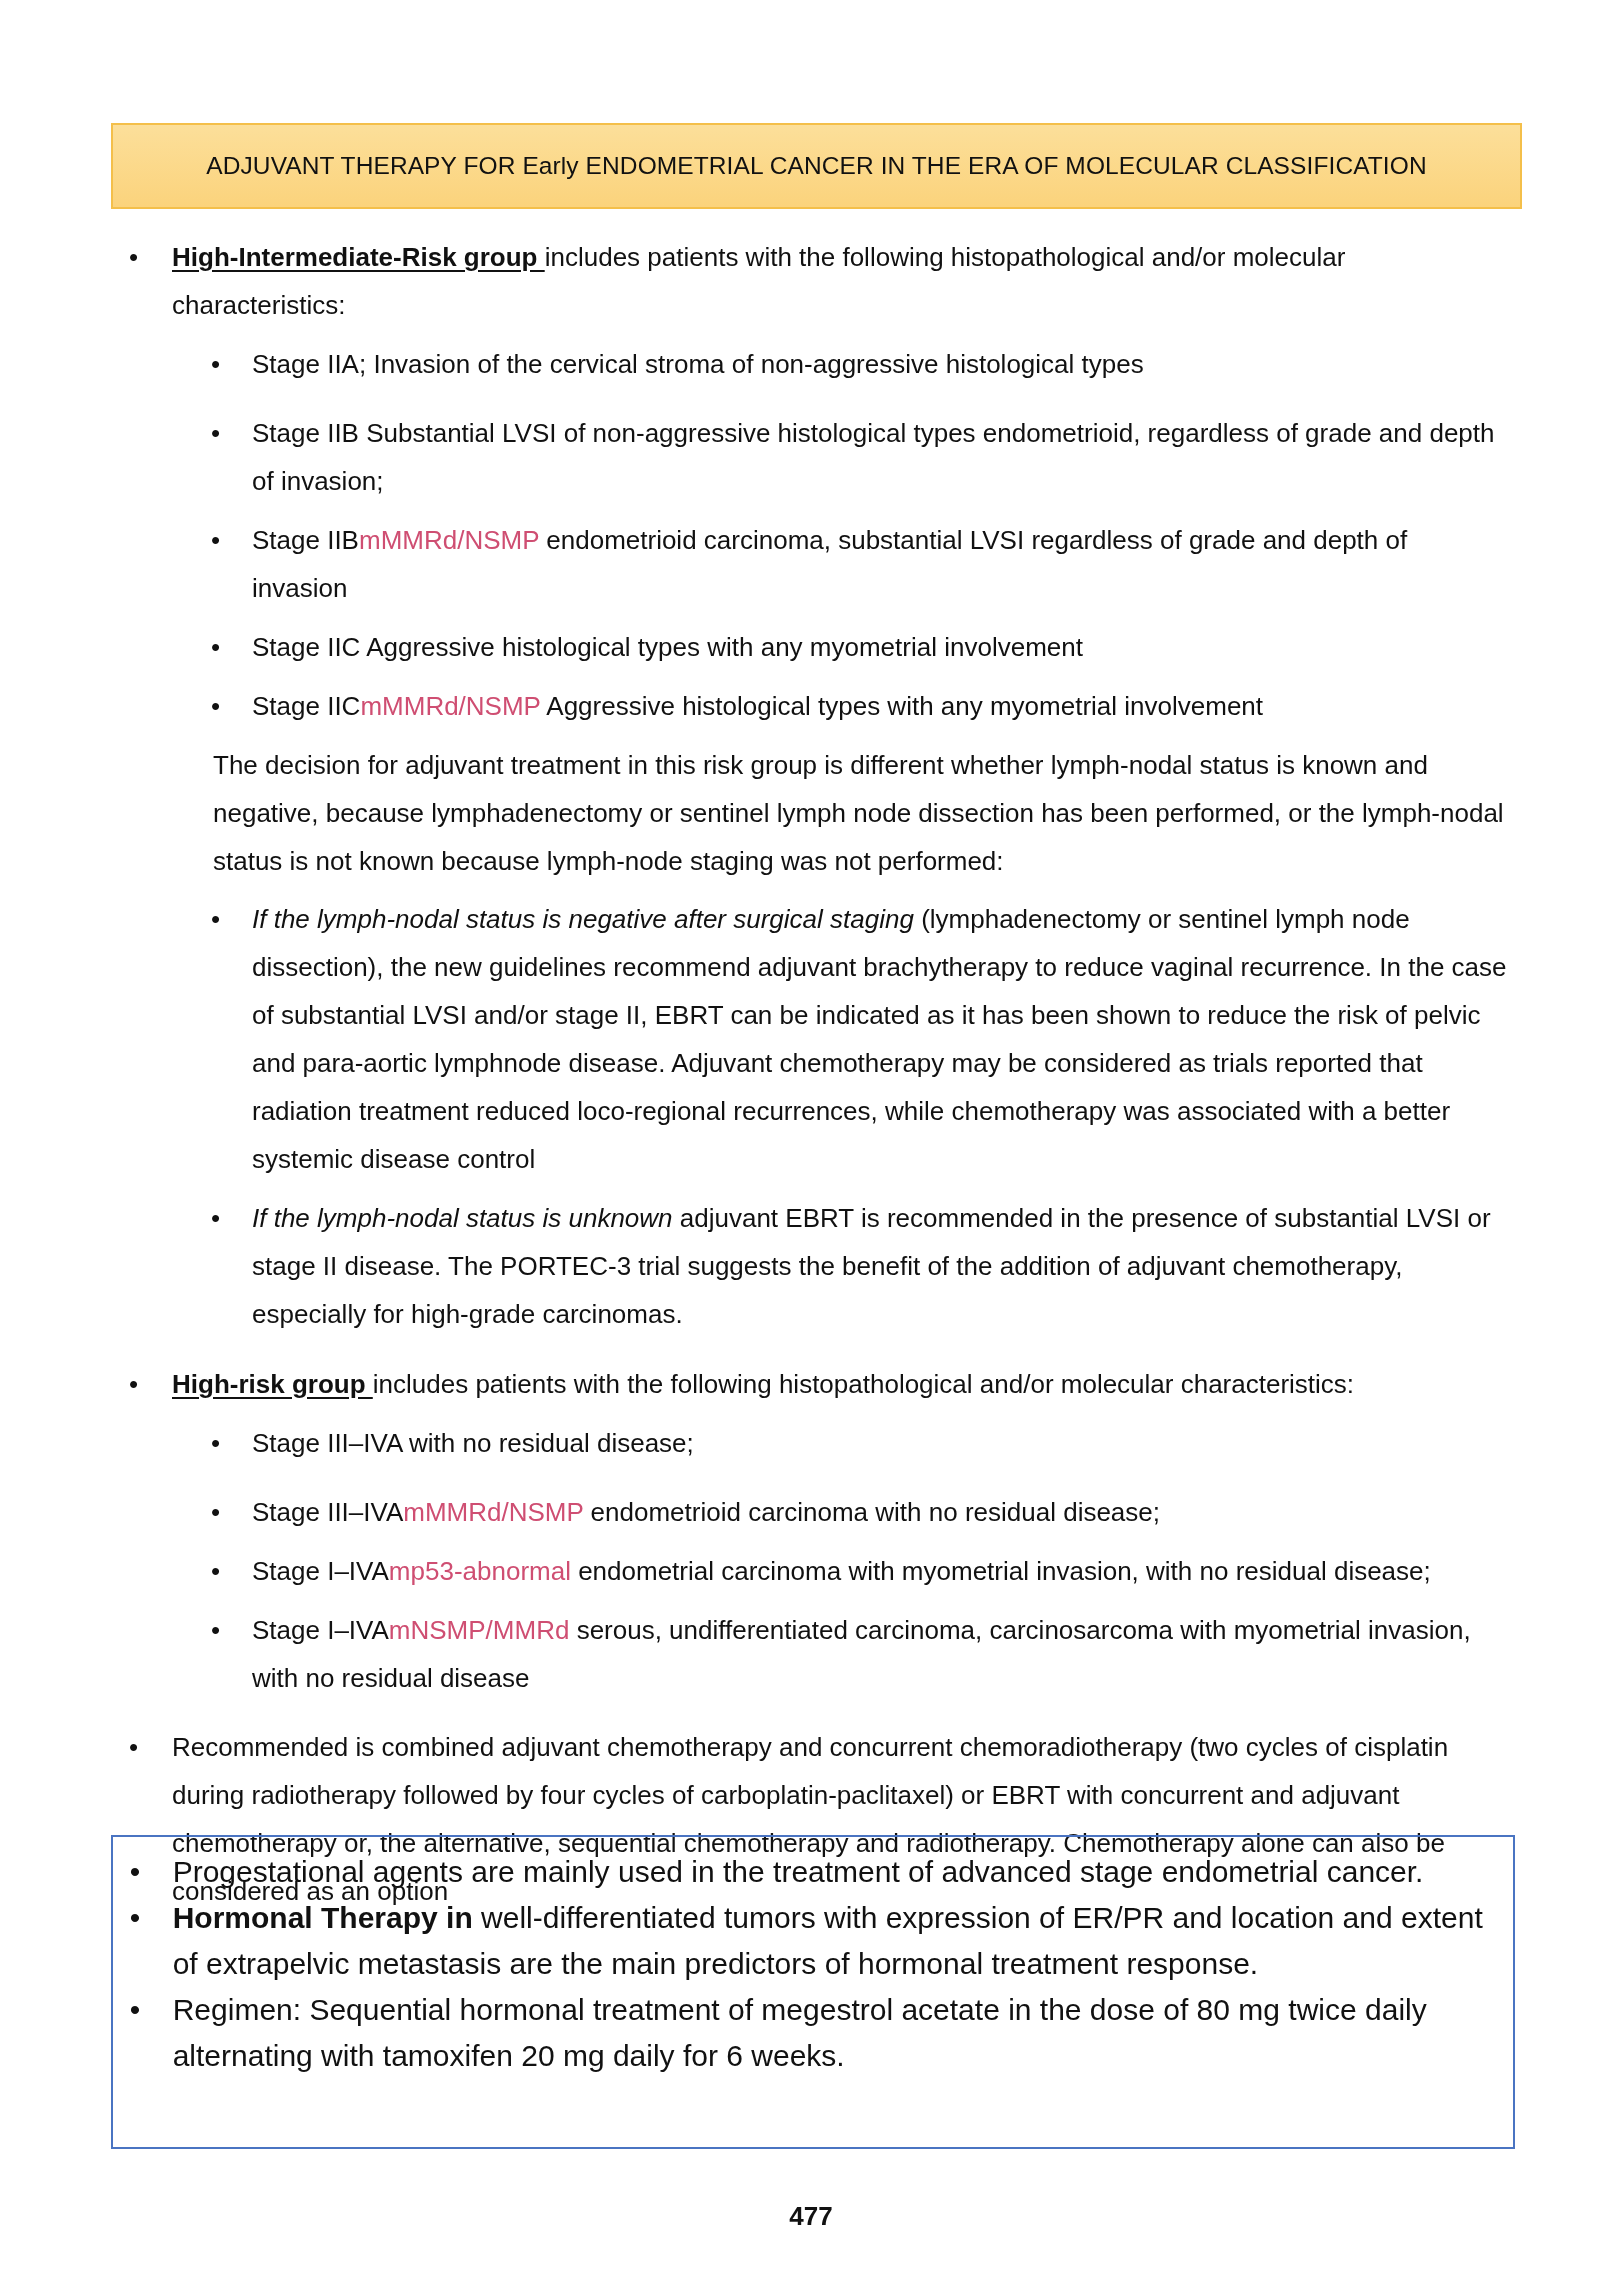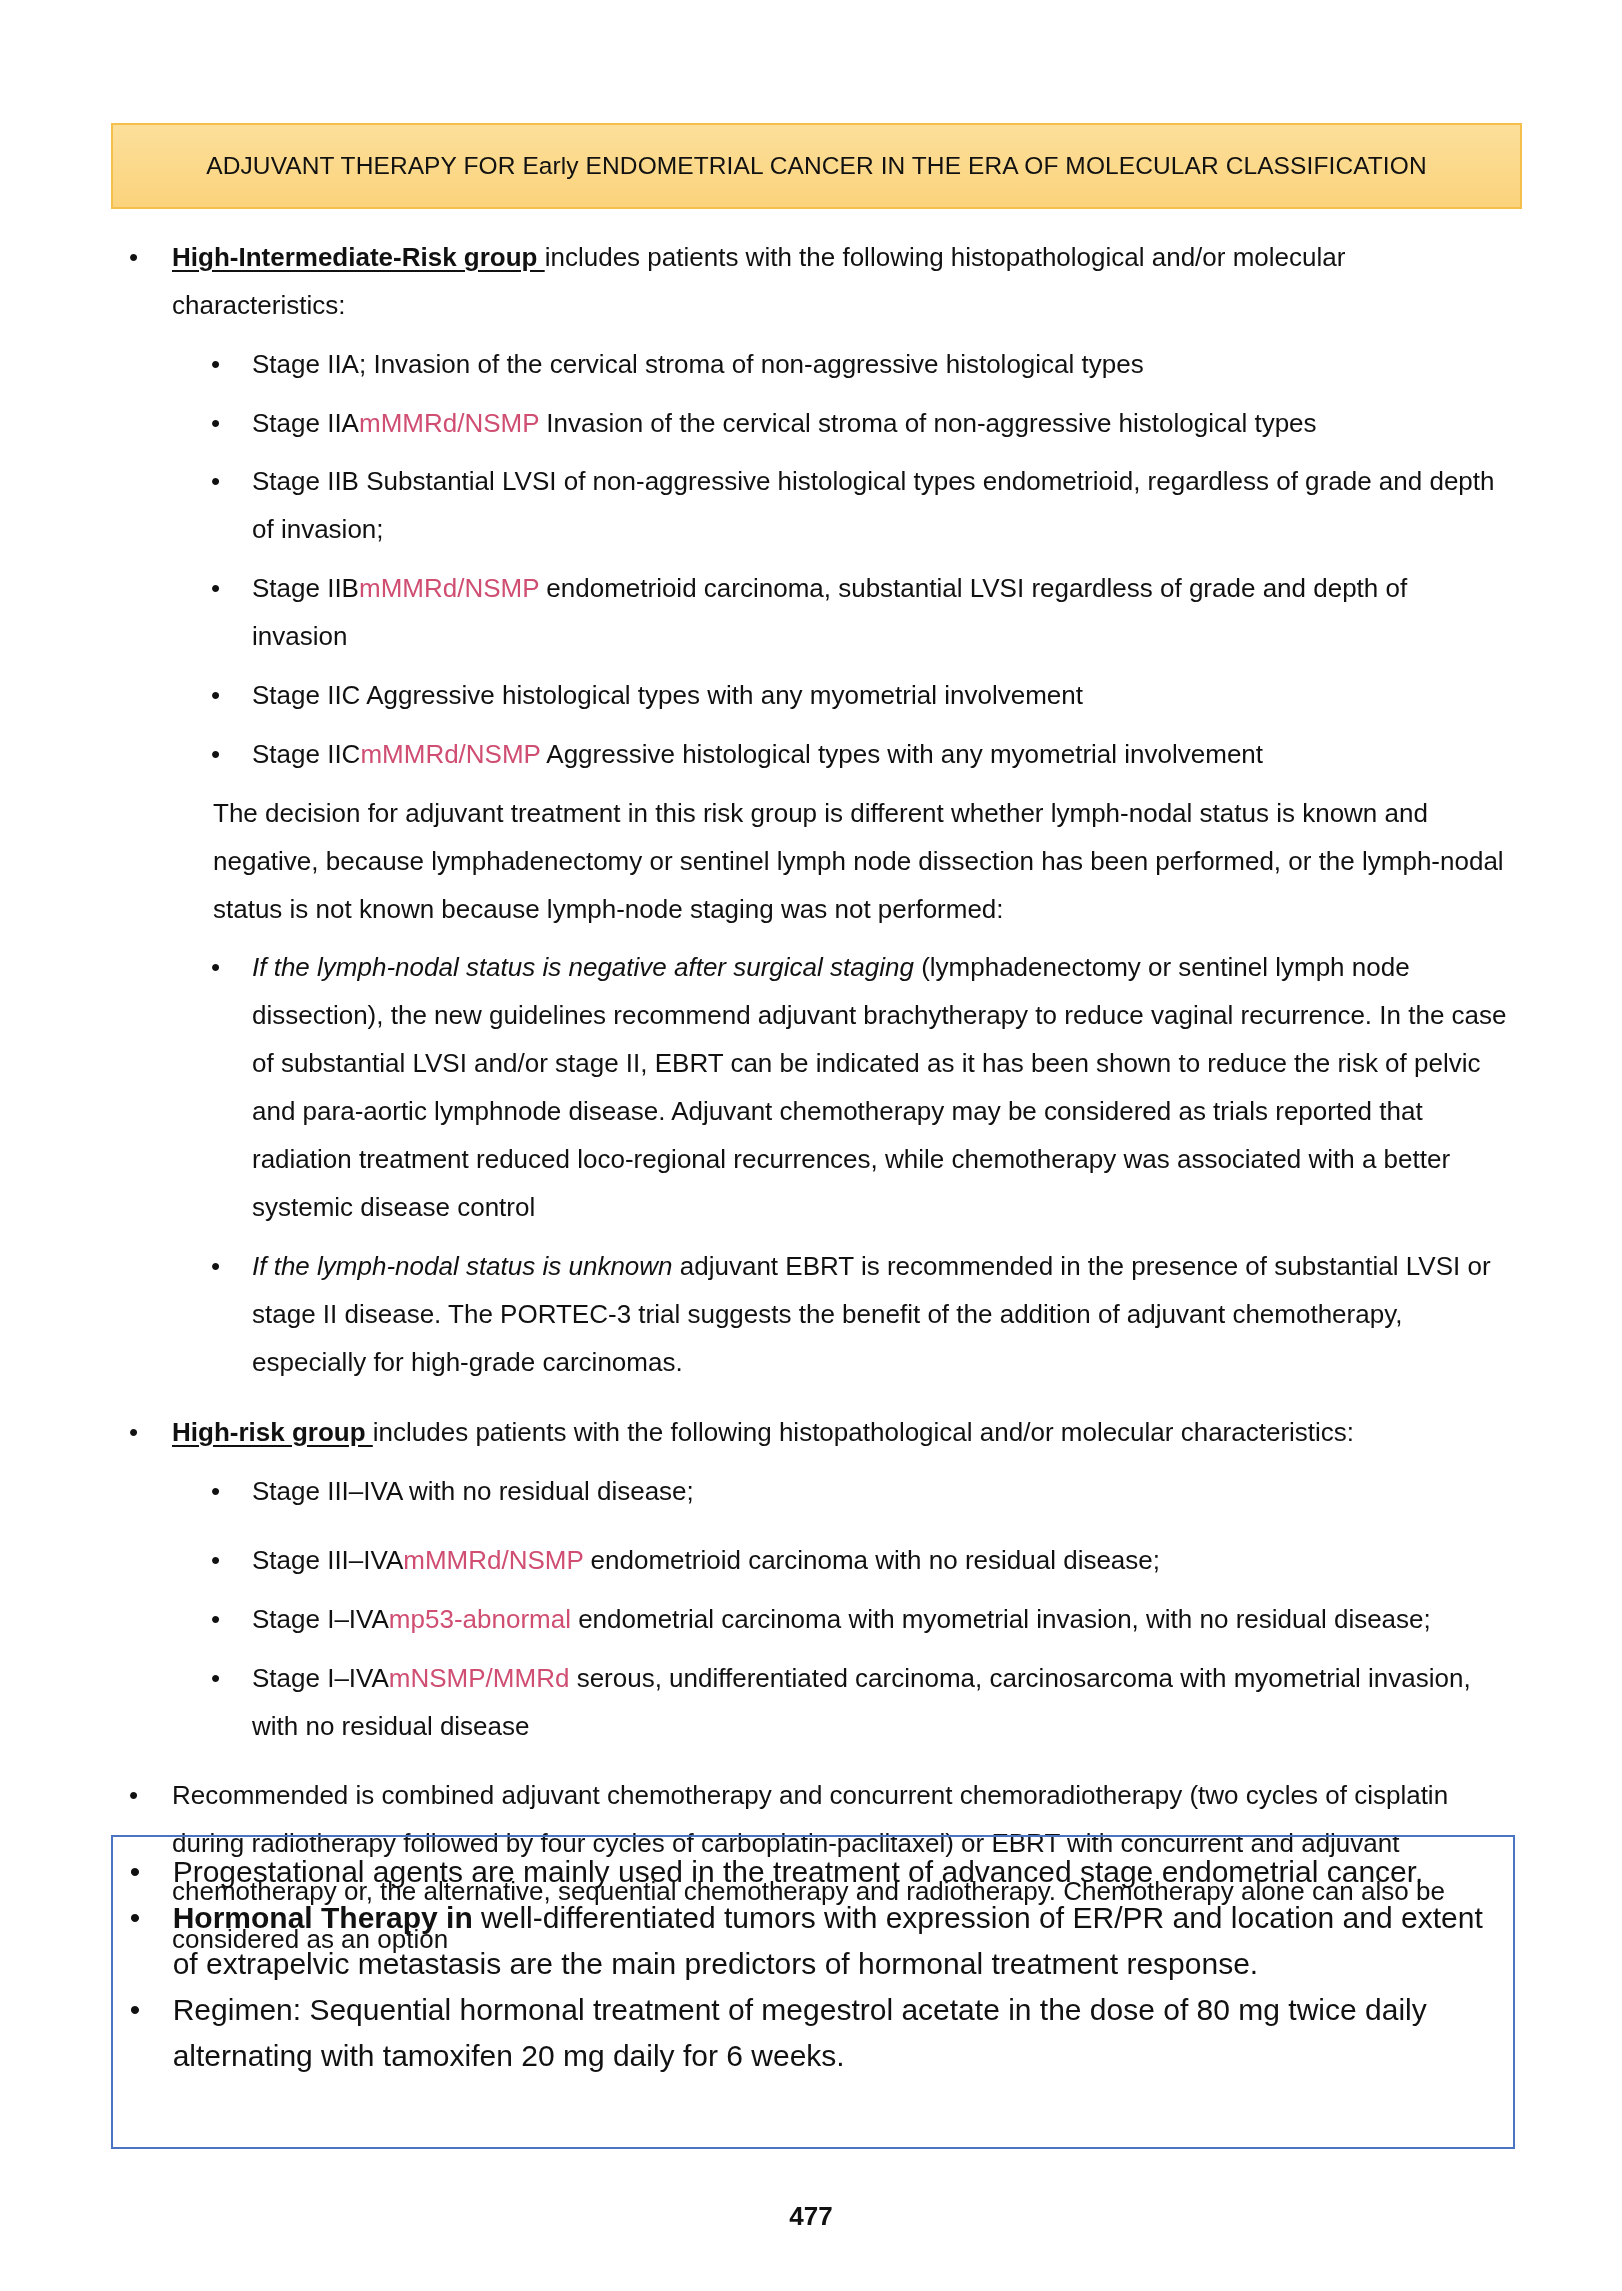--- a/index.html
+++ b/index.html
@@ -42,21 +42,20 @@
   </div>
 
   <div class="content">
 
     <p class="l1">
       <span class="u">High-Intermediate-Risk group </span><span>includes patients with the following histopathological and/or molecular characteristics:</span>
     </p>
     <div class="gap1"></div>
     <p class="l2"><span>Stage IIA; Invasion of the cervical stroma of non-aggressive histological types</span></p>
     <div class="gap1"></div>
-    <p class="l2"><span>Stage IIA</span><span class="mol">mMMRd/NSMP</span><span> Invasion of the cervical stroma of non-aggressive histological types</span></p>
     <div class="gap1"></div>
     <p class="l2"><span>Stage IIB Substantial LVSI of non-aggressive histological types endometrioid, regardless of grade and depth of invasion;</span></p>
     <div class="gap1"></div>
     <p class="l2"><span>Stage IIB</span><span class="mol">mMMRd/NSMP</span><span> endometrioid carcinoma, substantial LVSI regardless of grade and depth of invasion</span></p>
     <div class="gap1"></div>
     <p class="l2"><span>Stage IIC Aggressive histological types with any myometrial involvement</span></p>
     <div class="gap1"></div>
     <p class="l2"><span>Stage IIC</span><span class="mol">mMMRd/NSMP</span><span> Aggressive histological types with any myometrial involvement</span></p>
     <div class="gap1"></div>
     <p class="para">The decision for adjuvant treatment in this risk group is different whether lymph-nodal status is known and negative, because lymphadenectomy or sentinel lymph node dissection has been performed, or the lymph-nodal status is not known because lymph-node staging was not performed:</p>

